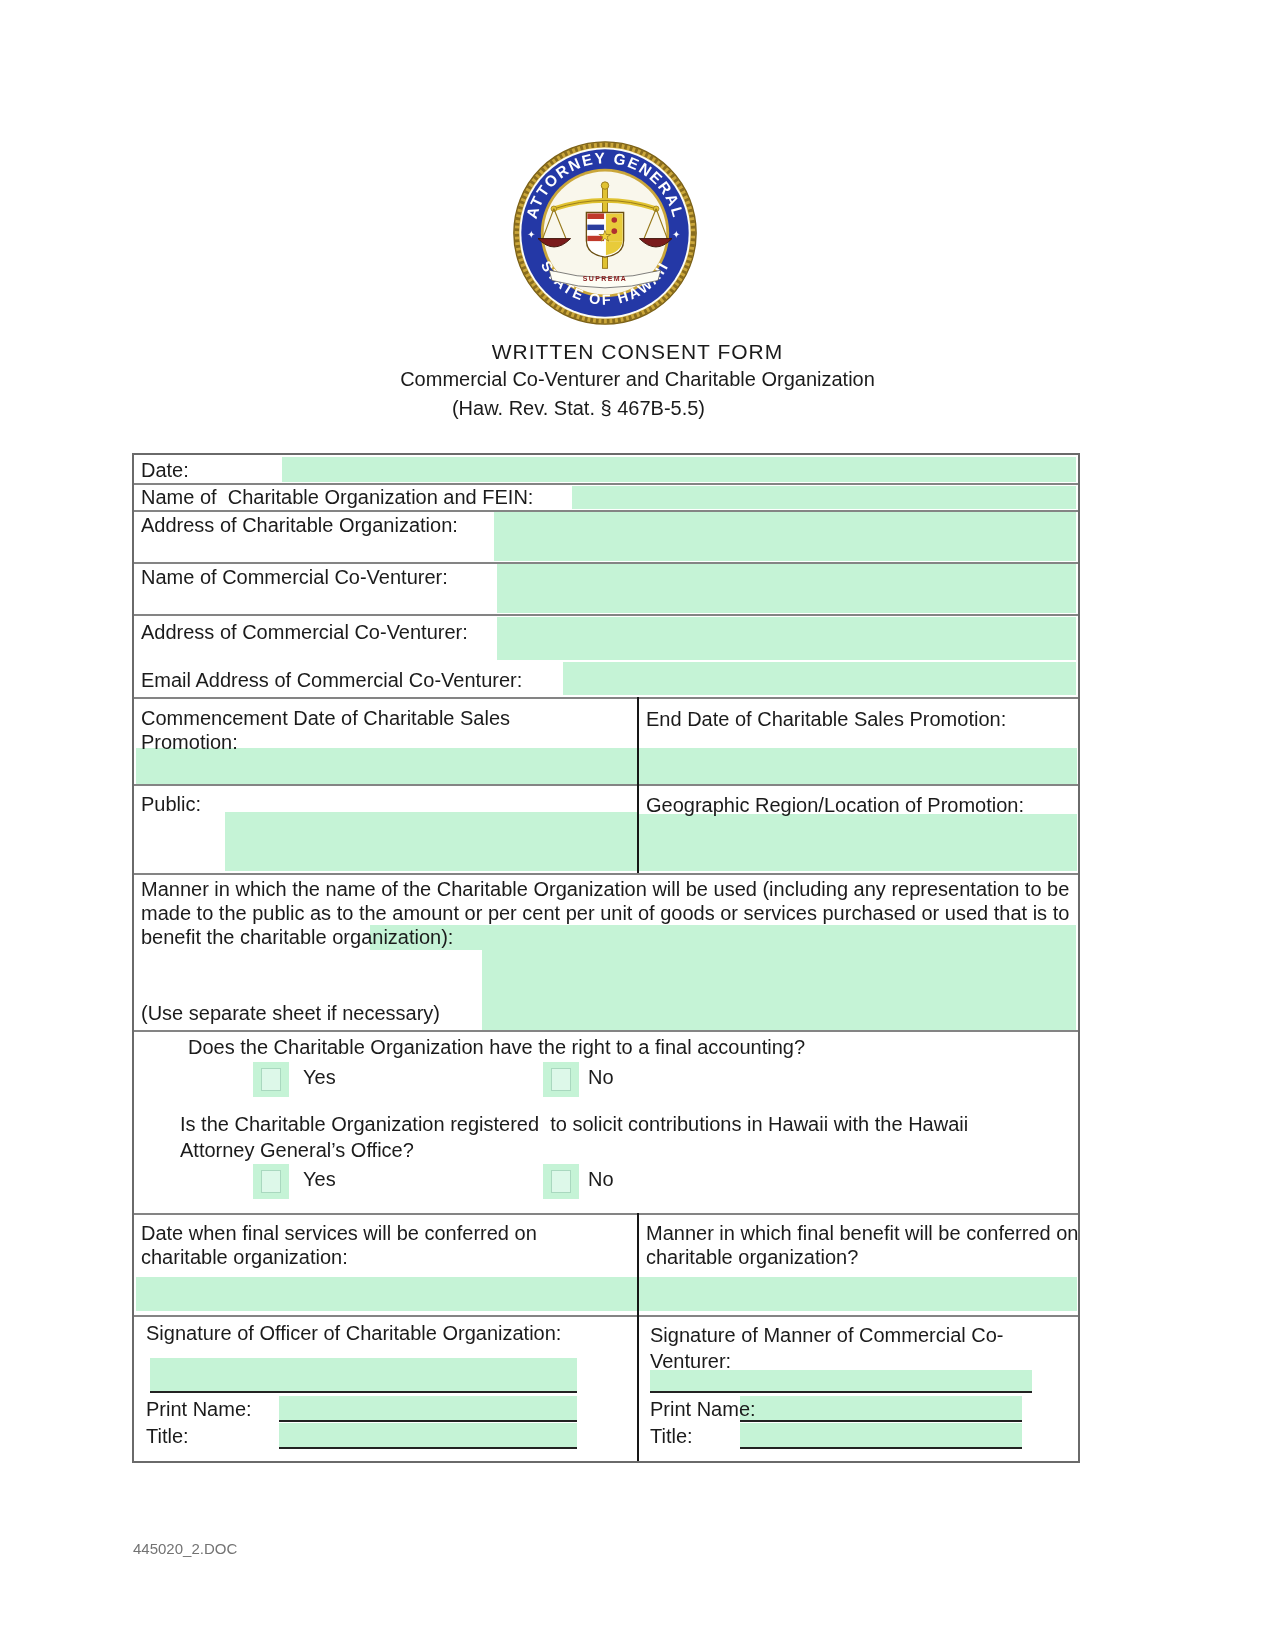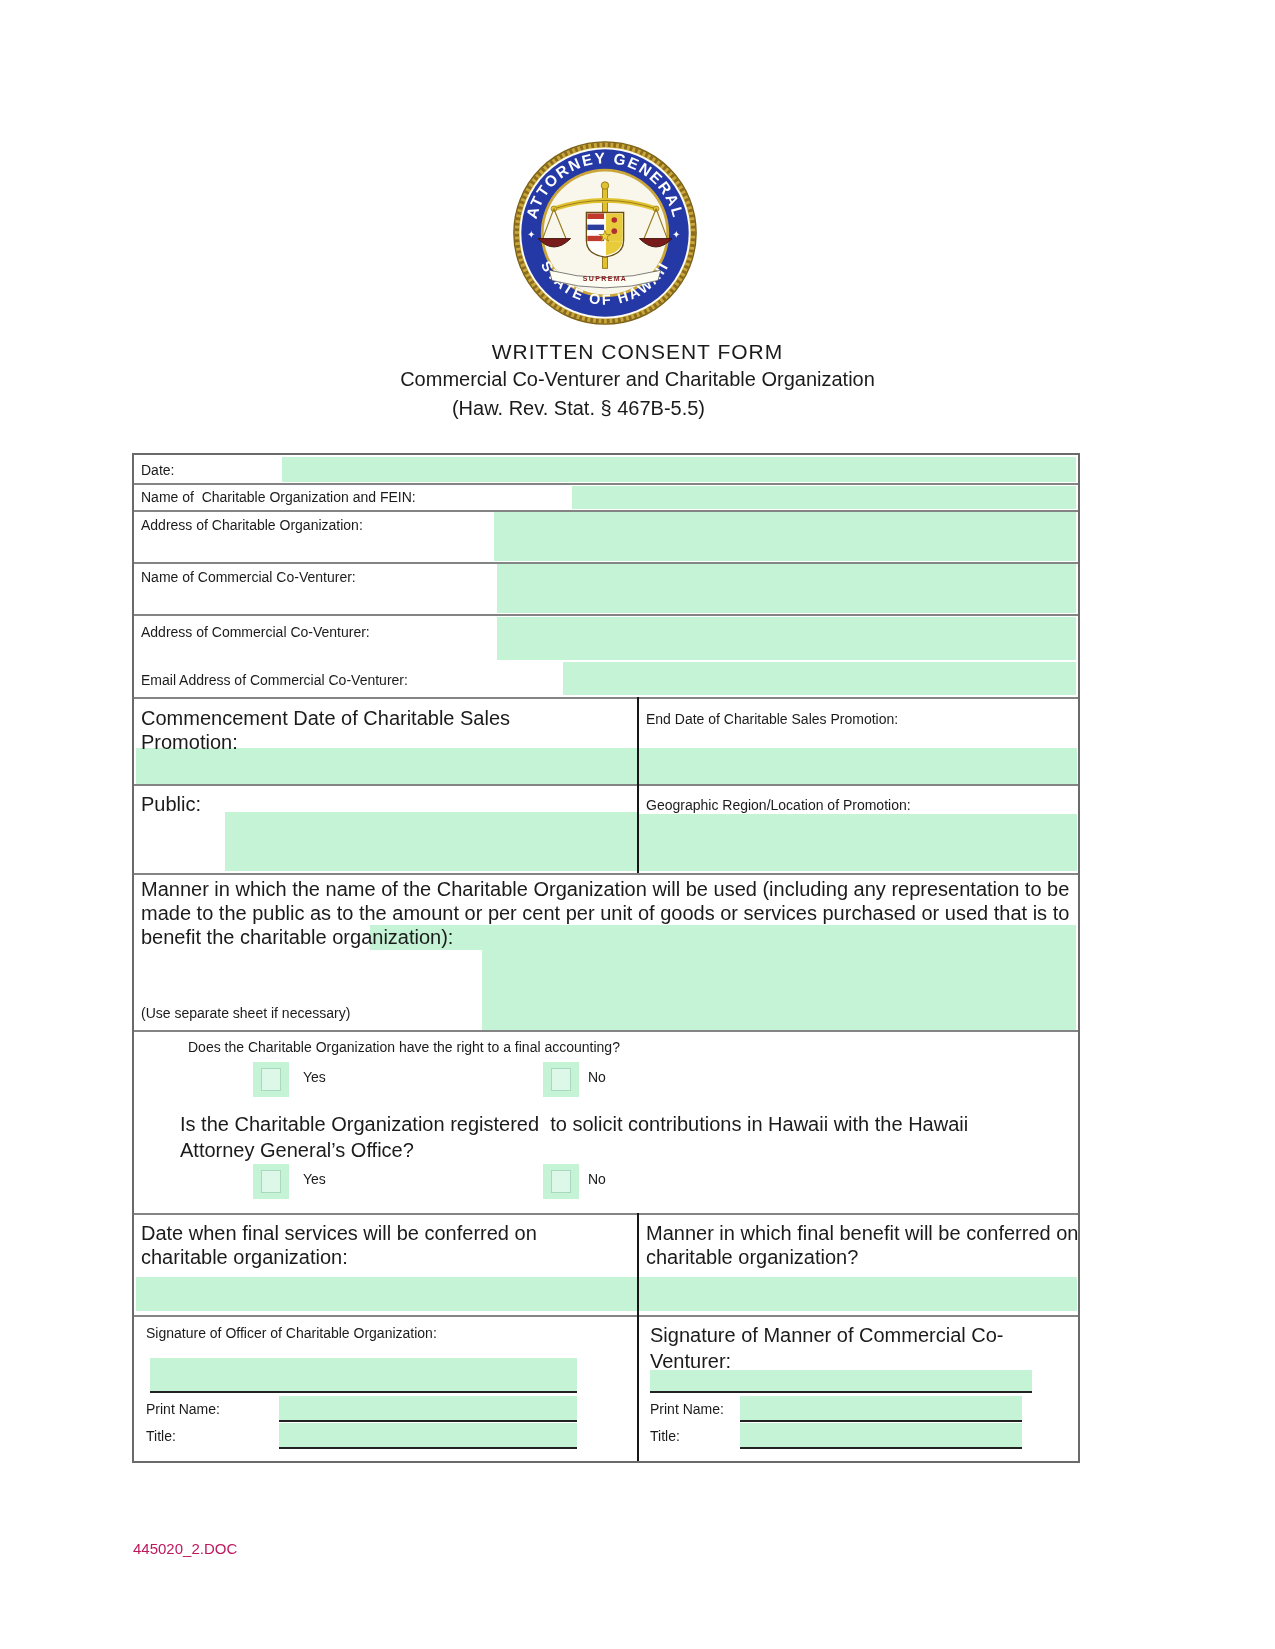--- a/index.html
+++ b/index.html
@@ -1,33 +1,33 @@
 <!DOCTYPE html>
 <html><head>
 <meta charset="utf-8">
 <style>
   html,body{margin:0;padding:0;background:#fff;}
   .page{position:relative;width:1275px;height:1649px;background:#ffffff;overflow:hidden;
         font-family:"Liberation Sans",sans-serif;color:#1b1b1b;}
-  .lbl{position:absolute;font-size:14px;line-height:22px;white-space:pre;z-index:3;}
+  .lbl{position:absolute;font-size:20px;line-height:22px;white-space:pre;z-index:3;}
   .lbl2{position:absolute;font-size:20px;z-index:3;}
   .lbl2 div{line-height:24px;white-space:pre;}
   .ttl1{position:absolute;left:0;width:1275px;text-align:center;top:340px;font-size:21px;letter-spacing:1px;}
   .ttl2{position:absolute;left:0;width:1275px;text-align:center;top:368px;font-size:20px;}
   .ttl3{position:absolute;left:0;width:1157px;text-align:center;top:397px;font-size:20px;}
   .tbl{position:absolute;left:132px;top:453px;width:948px;height:1010px;
        border:2px solid #6a6a6a;box-sizing:border-box;background:#fff;}
   .hline{position:absolute;left:0;right:0;height:2px;background:#848484;z-index:2;}
   .vline{position:absolute;width:2px;background:#161616;z-index:2;}
   .field{position:absolute;background:#c5f3d6;z-index:1;}
   .ul{border-bottom:2px solid #222222;}
   .cb{position:absolute;width:36px;height:35px;background:#c5f3d6;z-index:2;cursor:pointer;}
   .cb::after{content:"";position:absolute;left:8px;top:6px;width:18px;height:21px;
              background:#ddf8e9;border:1px solid #a9d8bf;}
-  .foot{position:absolute;left:133px;top:1540px;font-size:15px;color:#be185d;}
+  .foot{position:absolute;left:133px;top:1540px;font-size:15px;color:#737373;}
   .seal{position:absolute;left:512px;top:140px;width:186px;height:186px;}
 </style>
 </head>
 <body>
 
 <div class="page">
 
   <svg class="seal" viewBox="0 0 200 200">
     <circle cx="100" cy="100" r="98" fill="#caa63a"></circle>
     <circle cx="100" cy="100" r="98" fill="none" stroke="#7c6218" stroke-width="1.5"></circle>

